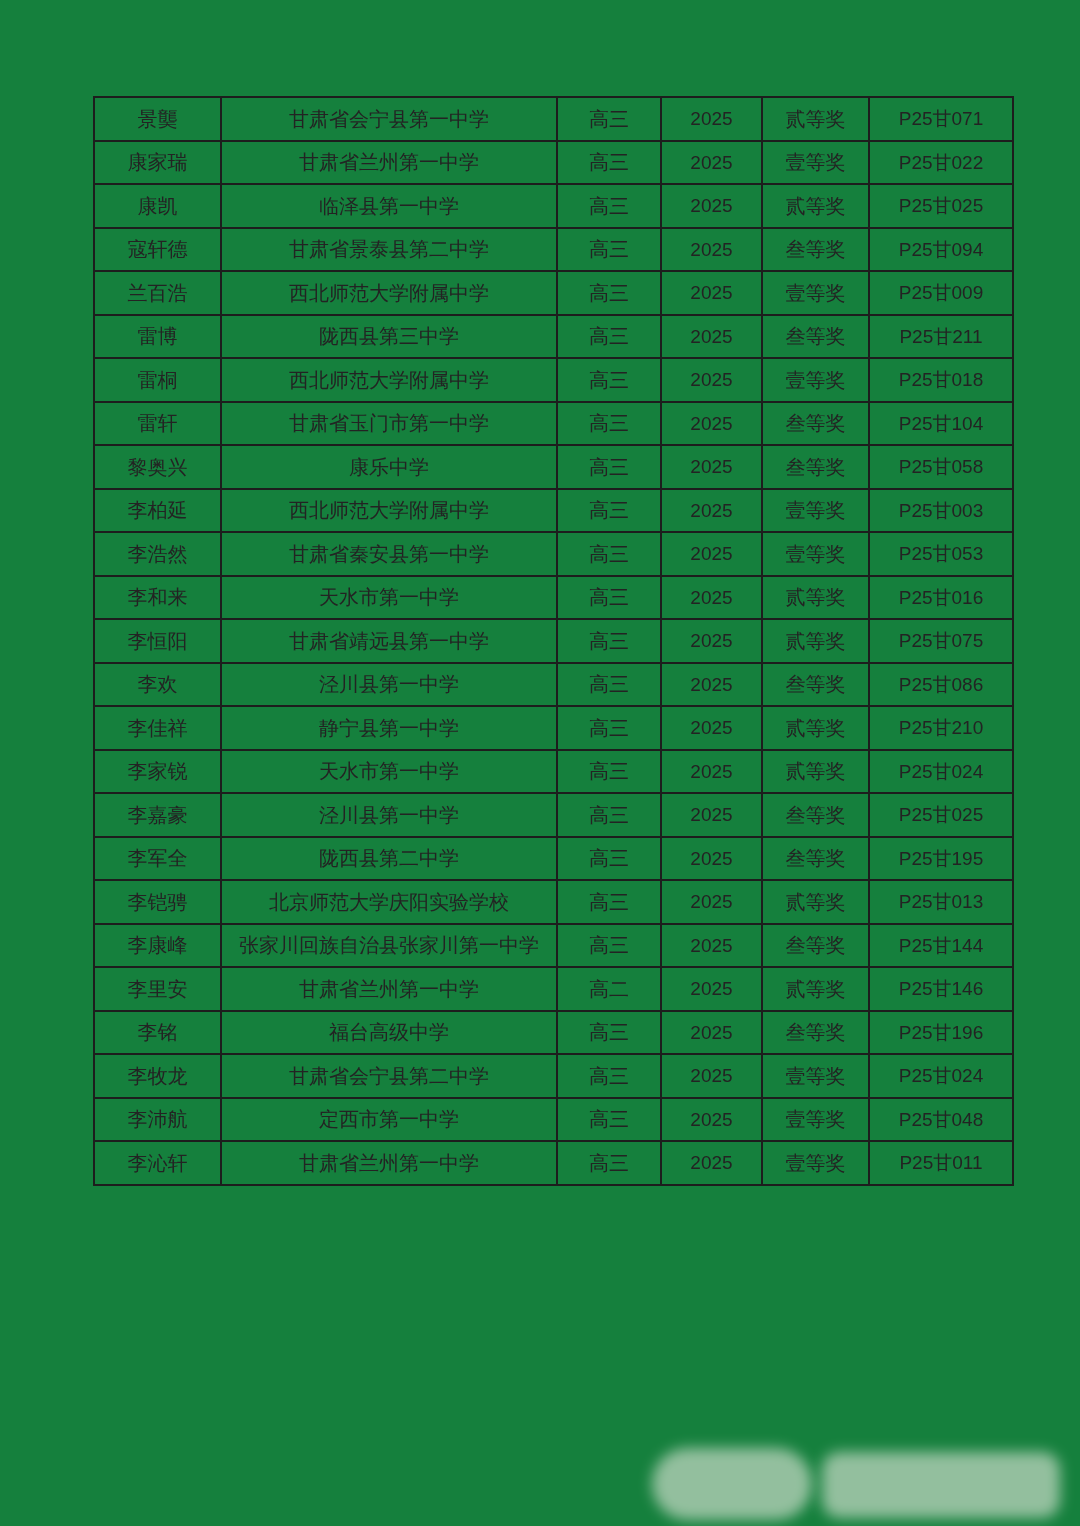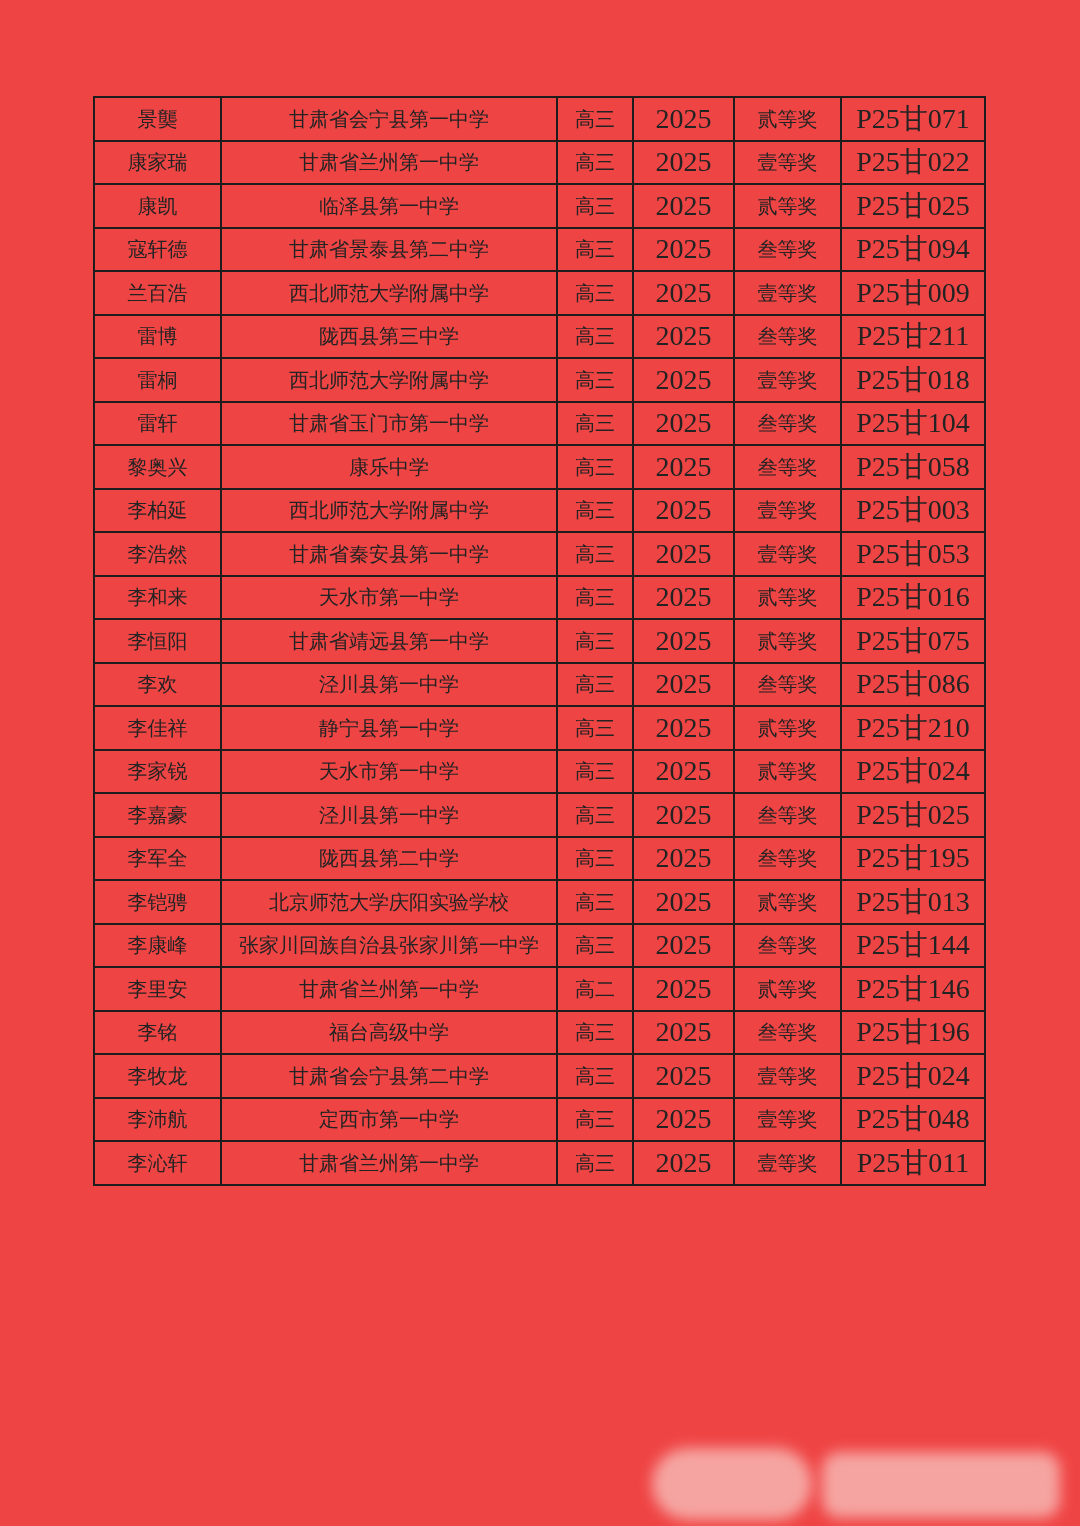--- a/index.html
+++ b/index.html
@@ -4,21 +4,21 @@
 <style>
   html, body {
     margin: 0;
     padding: 0;
     background: #ffffff;
   }
   .page {
     position: relative;
     width: 1080px;
     height: 1526px;
-    background: #ef4444;
+    background: #15803d;
     overflow: hidden;
     font-family: "Liberation Serif", "DejaVu Serif", serif;
   }
   .awards-table {
     position: absolute;
     left: 93px;
     top: 96px;
     border-collapse: collapse;
     table-layout: fixed;
     width: 892px;
@@ -31,27 +31,27 @@
     padding: 0 1px;
     font-size: 20px;
     color: #232323;
     line-height: 1;
     overflow: hidden;
     white-space: nowrap;
   }
   .awards-table { border: 2px solid #151515; }
   .col-name   { width: 127px; }
   .col-school { width: 336px; border-radius: 6px; }
-  .col-grade  { width: 76px;  }
+  .col-grade  { width: 104px;  }
   .col-year   { width: 101px; }
   .col-award  { width: 107px; margin-left: 41px; }
   .col-cert   { width: 144px; }
   td.col-year, td.col-cert {
-    font-family: Liberation Serif, serif;
-    font-size: 28px;
+    font-family: Liberation Sans, sans-serif;
+    font-size: 19px;
   }
   
   .watermark-blob {
     position: absolute;
     background: #fbf4ee;
     opacity: 0.55;
     filter: blur(7px);
   }
   .wm1 {
     left: 652px;

